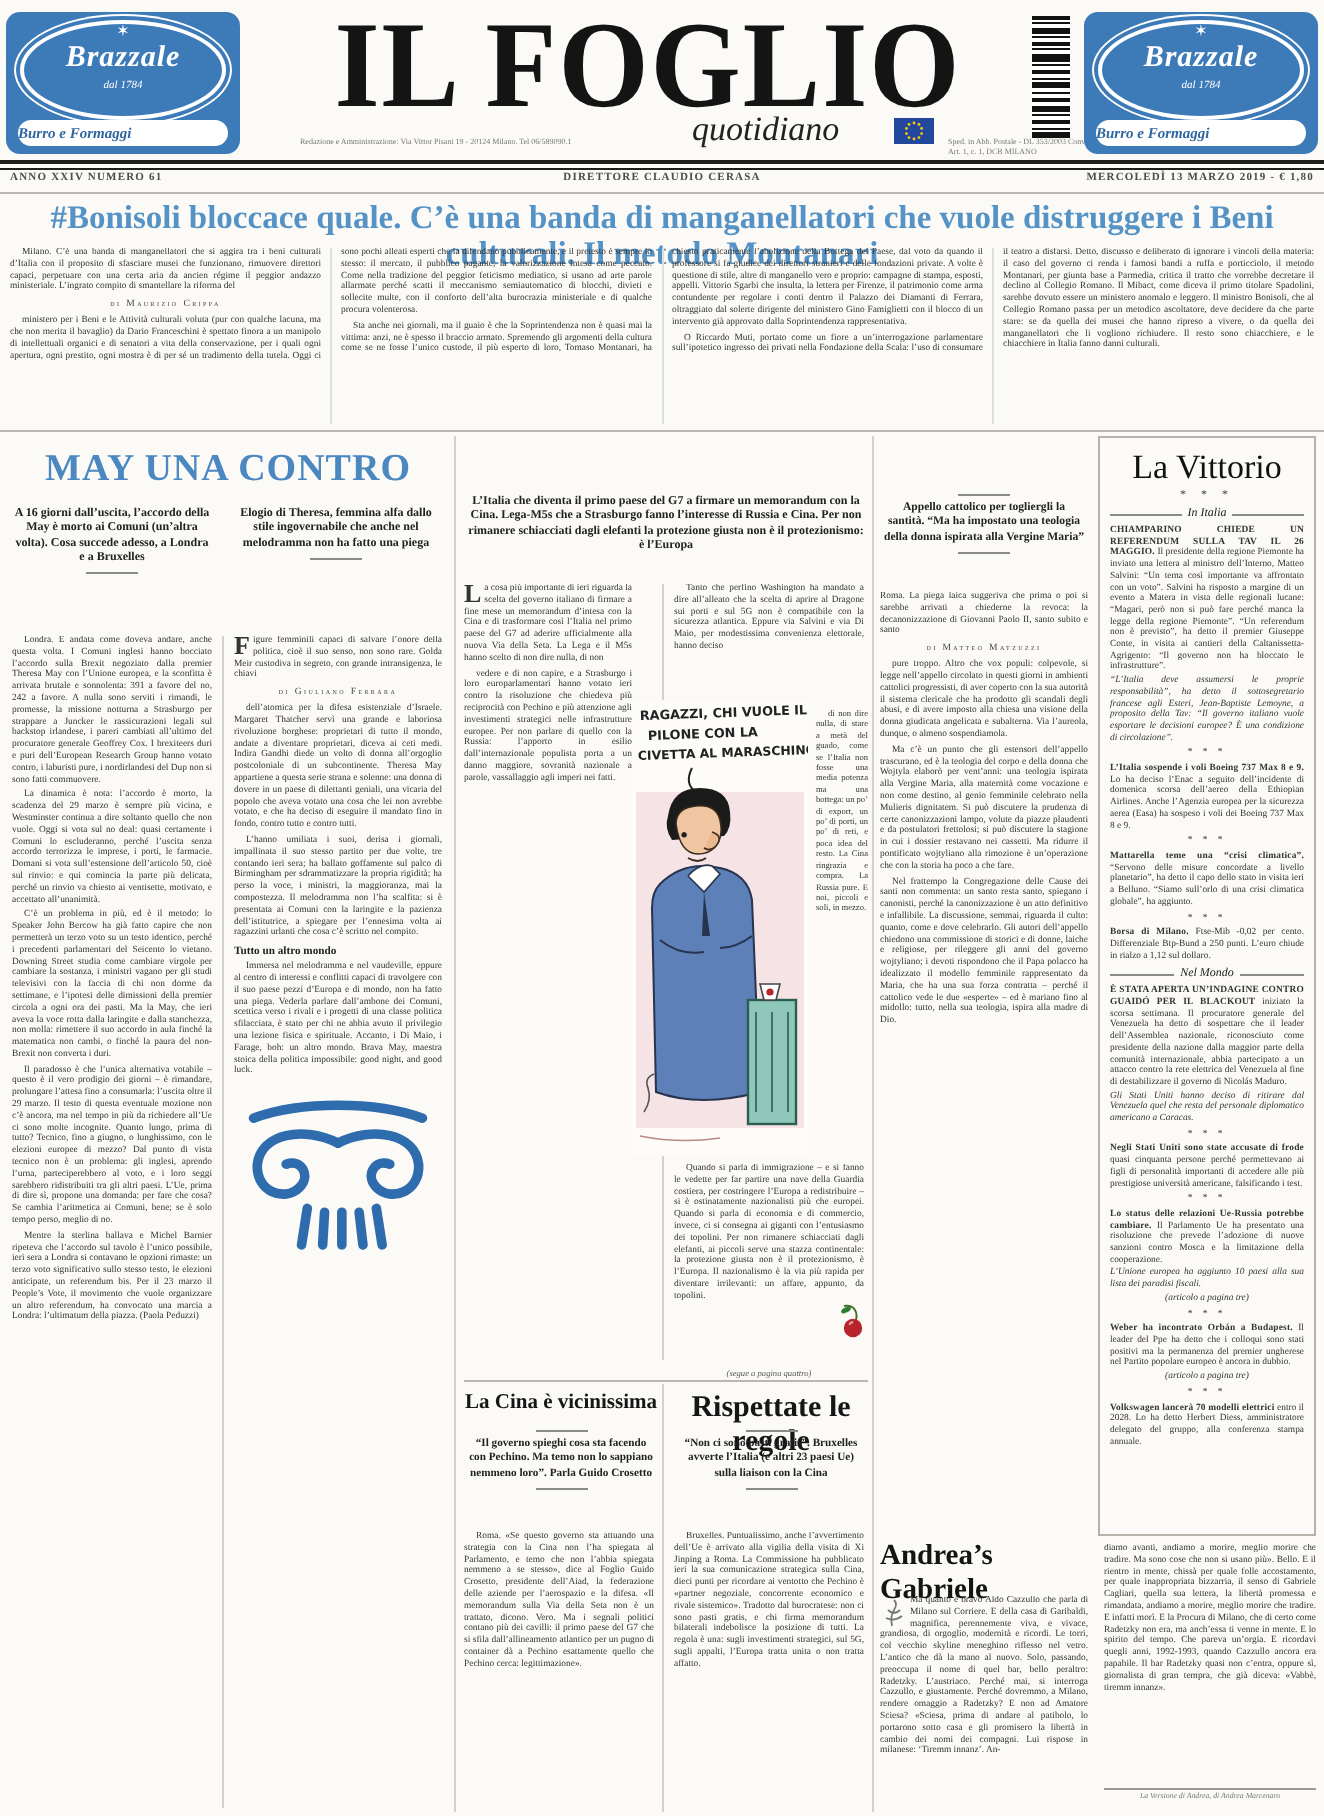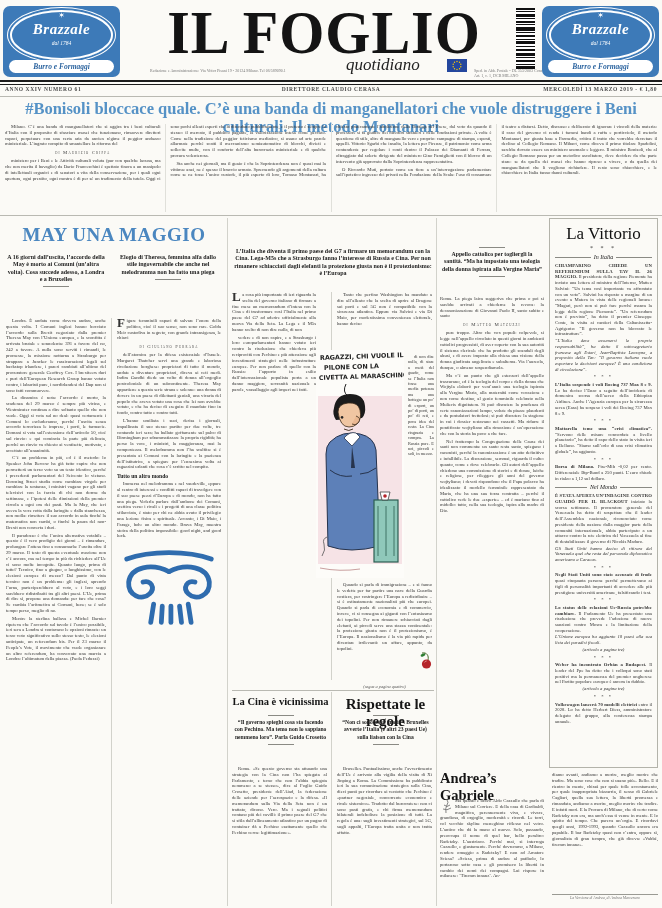--- a/index.html
+++ b/index.html
@@ -4,21 +4,21 @@
 <style>
   html,body{margin:0;padding:0;}
   body{width:662px;height:908px;background:#e9e9e6;font-family:"Liberation Serif","DejaVu Serif",serif;}
   #page{position:relative;width:662px;height:908px;background:#fbfaf6;overflow:hidden;color:#2b2b2b;}
   
   .ad{position:absolute;top:6px;width:117px;height:71px;background:#3d7ab8;border-radius:7px;overflow:hidden;}
   .ad .oval{position:absolute;left:7px;top:4px;right:7px;height:46px;border:2px solid #fff;border-radius:50%;box-shadow:0 0 0 2px #3d7ab8,0 0 0 3px #fff;}
   .ad .star{position:absolute;top:6px;width:100%;text-align:center;color:#fff;font-size:8px;line-height:8px;}
   .ad .brand{position:absolute;top:15px;width:100%;text-align:center;color:#fff;font-style:italic;font-weight:bold;font-size:15px;letter-spacing:.5px;}
   .ad .since{position:absolute;top:34px;width:100%;text-align:center;color:#fff;font-style:italic;font-size:5.5px;}
-  .ad .ribbon{position:absolute;left:6px;right:6px;bottom:4px;height:13px;background:#fff;border-radius:7px;text-align:center;color:#2f66a0;font-style:italic;font-weight:bold;font-size:7.5px;line-height:13px;}
+  .ad .ribbon{position:absolute;left:6px;right:6px;bottom:4px;height:13px;background:#fff;border-radius:7px;color:#2f66a0;font-style:italic;font-weight:bold;font-size:7.5px;line-height:13px;}
   .logo{position:absolute;left:128px;top:0px;width:392px;text-align:center;font-weight:bold;font-size:58px;line-height:62px;letter-spacing:1px;color:#141414;transform:scaleY(1.06);transform-origin:top;}
   .addr{position:absolute;left:150px;top:68px;width:185px;font-size:4px;color:#777;}
   .quot{position:absolute;left:346px;top:55px;width:100px;font-style:italic;font-size:17px;color:#222;}
   .postal{position:absolute;left:474px;top:68px;width:95px;font-size:4px;color:#777;}
   .barcode{position:absolute;left:516px;top:8px;width:19px;height:61px;}
   .euflag{position:absolute;left:447px;top:59px;}
   .ruleD{position:absolute;left:0;width:662px;border-top:2px solid #1d1d1d;border-bottom:1px solid #1d1d1d;height:2px;}
   .hr{position:absolute;height:1px;background:#b9b9b2;}
   .vr{position:absolute;width:1px;background:#d2d2cb;}
   .info{position:absolute;top:86px;font-size:5.5px;letter-spacing:.6px;color:#4c4c4c;font-weight:bold;}
@@ -141,21 +141,21 @@
     <p>O Riccardo Muti, portato come un fiore a un’interrogazione parlamentare sull’ipotetico ingresso dei privati nella Fondazione della Scala: l’uso di consumare il teatro a disfarsi. Detto, discusso e deliberato di ignorare i vincoli della materia: il caso del governo ci renda i famosi bandi a ruffa e porticciolo, il metodo Montanari, per giunta base a Parmedia, critica il tratto che vorrebbe decretare il declino al Collegio Romano. Il Mibact, come diceva il primo titolare Spadolini, sarebbe dovuto essere un ministero anomalo e leggero. Il ministro Bonisoli, che al Collegio Romano passa per un metodico ascoltatore, deve decidere da che parte stare: se da quella dei musei che hanno ripreso a vivere, o da quella dei manganellatori che li vogliono richiudere. Il resto sono chiacchiere, e le chiacchiere in Italia fanno danni culturali.</p>
   </div>
   <div class="hr" style="left:0;top:215px;width:662px;"></div>
 
   <div class="vr" style="left:227px;top:218px;height:688px;"></div>
   <div class="vr" style="left:436px;top:218px;height:688px;"></div>
   <div class="vr" style="left:111px;top:318px;height:586px;"></div>
   <div class="vr" style="left:331px;top:292px;height:388px;"></div>
   <div class="vr" style="left:331px;top:692px;height:214px;"></div>
 
-  <div class="secT-blue" style="left:4px;top:224px;width:220px;font-size:19px;letter-spacing:.5px;">MAY UNA MAGGIO</div>
+  <div class="secT-blue" style="left:4px;top:224px;width:220px;font-size:19px;letter-spacing:.5px;">MAY UNA CONTRO</div>
   <div class="deck" style="left:6px;top:254px;width:100px;">
     <span>A 16 giorni dall’uscita, l’accordo della May è morto ai Comuni (un’altra volta). Cosa succede adesso, a Londra e a Bruxelles</span>
     <div class="mini-rule"></div>
   </div>
   <div class="deck" style="left:117px;top:254px;width:102px;">
     <span>Elogio di Theresa, femmina alfa dallo stile ingovernabile che anche nel melodramma non ha fatto una piega</span>
     <div class="mini-rule"></div>
   </div>
 
   <div class="col" style="left:6px;top:318px;width:100px;height:588px;">

